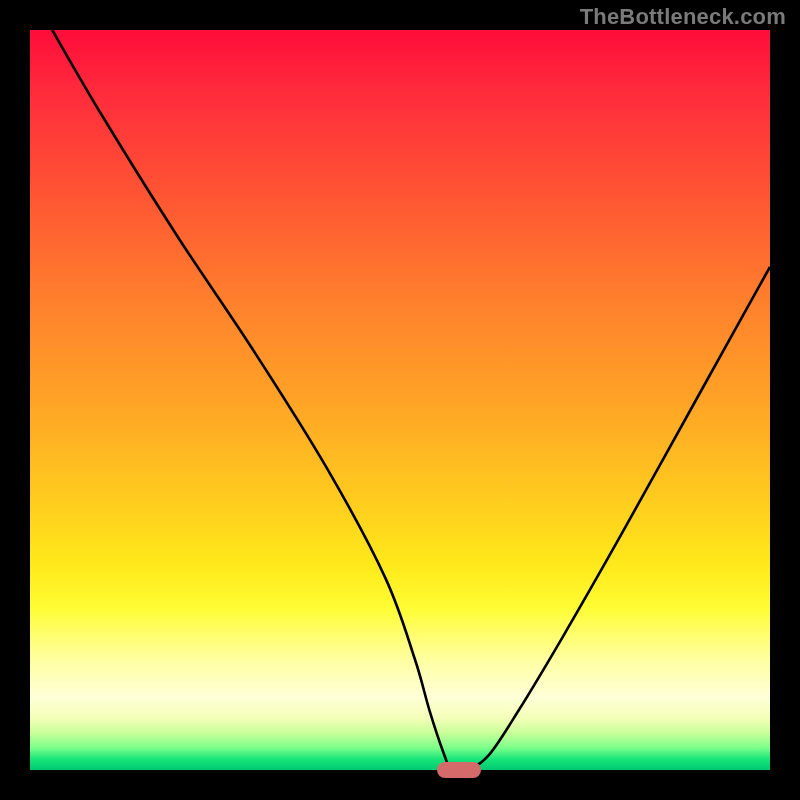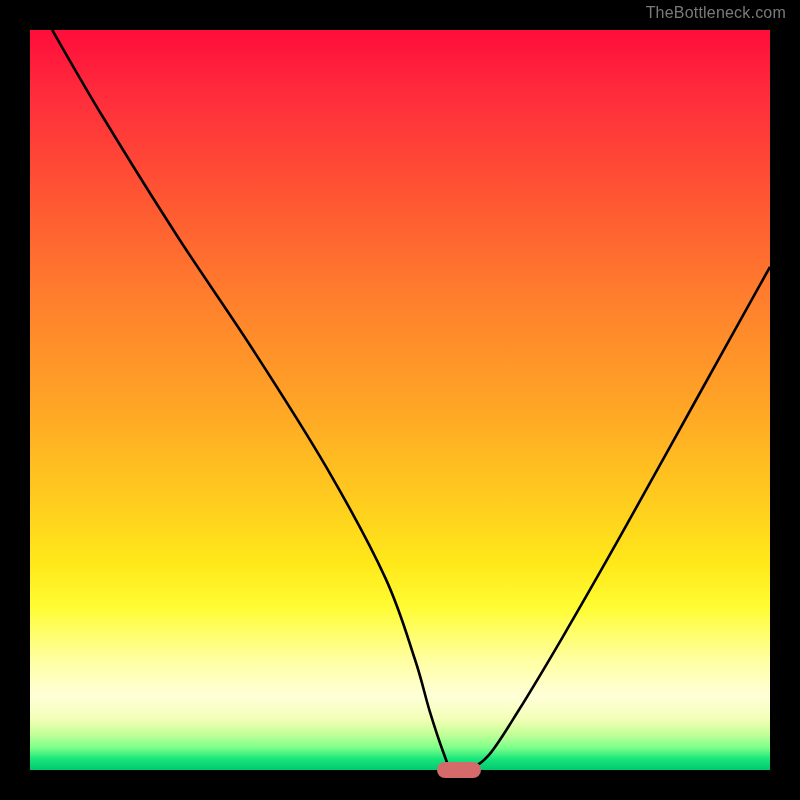--- a/index.html
+++ b/index.html
@@ -13,22 +13,22 @@
   }
   .chart-wrap {
     position: relative;
     width: 800px;
     height: 800px;
   }
   .watermark {
     position: absolute;
     top: 4px;
     right: 14px;
-    font-size: 16px;
-    font-weight: 400;
+    font-size: 22px;
+    font-weight: 700;
     color: #7a7a7a;
     letter-spacing: 0.2px;
     z-index: 20;
   }
   .plot-area {
     position: absolute;
     left: 30px;
     top: 30px;
     width: 740px;
     height: 740px;

